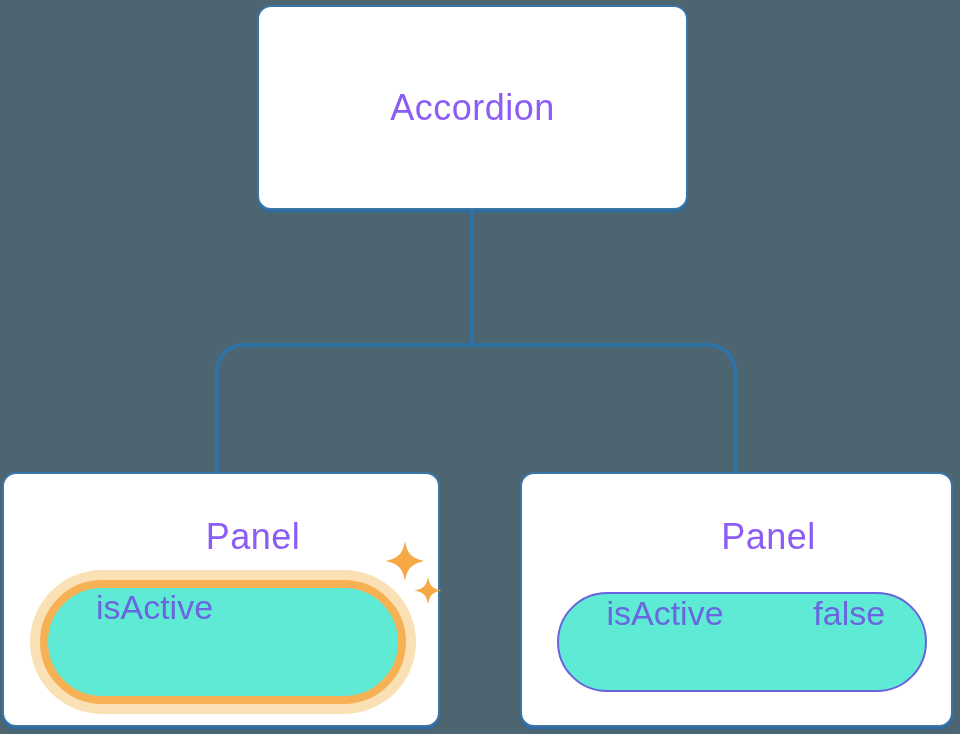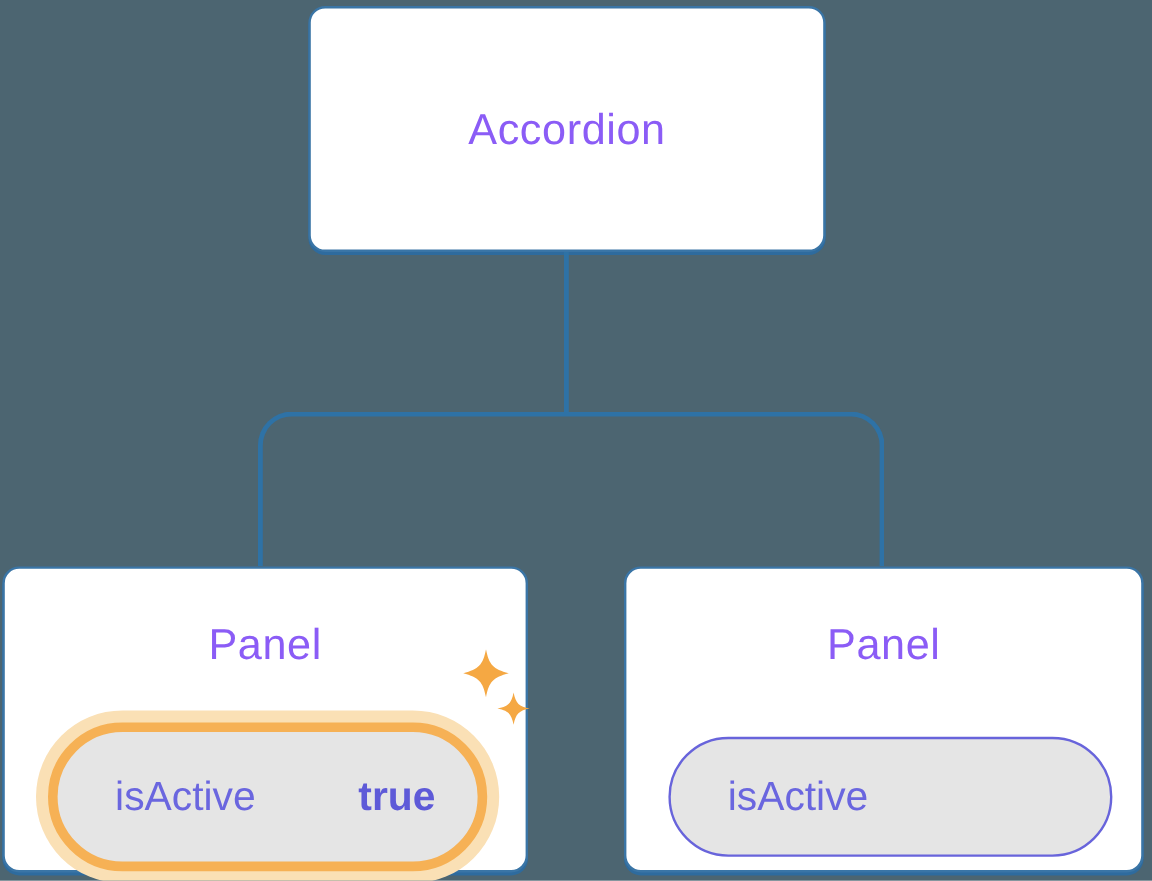--- a/index.html
+++ b/index.html
@@ -50,38 +50,38 @@
     border-right: 4px solid #2E72A6;
     border-top-left-radius: 28px;
     border-top-right-radius: 28px;
   }
 
   
   .panel {
     position: absolute;
     top: 472px;
     height: 255px;
+    padding-left: 32px;
   }
   .panel-left  { left: 2px;   width: 438px; }
   .panel-right { left: 520px; width: 433px; }
 
   .panel .node-title {
     position: absolute;
     top: 42px;
     width: 100%;
     text-align: center;
   }
 
   
   .pill {
     position: absolute;
     display: flex;
-    align-items: center;
-    background: #e5e5e5;
-    margin-top: 22px;
+    align-items: flex-start;
+    background: #5eead4;
   }
   .pill-cell {
     display: flex;
     align-items: center;
     justify-content: center;
     color: #6A66DF;
     font-size: 34px;
   }
   .pill-value-bold { font-weight: 700; color: #5E5AD8; }
 
@@ -133,30 +133,30 @@
   </div>
 
   <div class="stem"></div>
   <div class="branch"></div>
 
   <div class="panel panel-left node">
     <span class="node-title">Panel</span>
     <div class="pill pill-highlight">
       <div class="pill-cell pill-cell-name">isActive</div>
       <div class="pill-divider"></div>
-      <div class="pill-cell pill-cell-value pill-value-bold">true</div>
     </div>
   </div>
 
   <svg class="sparkles" viewBox="0 0 58 68">
     <path fill="#F5A843" d="M20 0 C22.5 13 26 16.5 39 20 C26 23.5 22.5 27 20 40 C17.5 27 14 23.5 1 20 C14 16.5 17.5 13 20 0 Z"></path>
     <path fill="#F5A843" d="M43 36 C44.8 45 47.5 47.8 56.5 49.5 C47.5 51.2 44.8 54 43 63 C41.2 54 38.5 51.2 29.5 49.5 C38.5 47.8 41.2 45 43 36 Z"></path>
   </svg>
 
   <div class="panel panel-right node">
     <span class="node-title">Panel</span>
     <div class="pill pill-normal">
       <div class="pill-cell pill-cell-name">isActive</div>
       <div class="pill-divider"></div>
+      <div class="pill-cell pill-cell-value">false</div>
     </div>
   </div>
 
 </div>
 
 </body></html>

